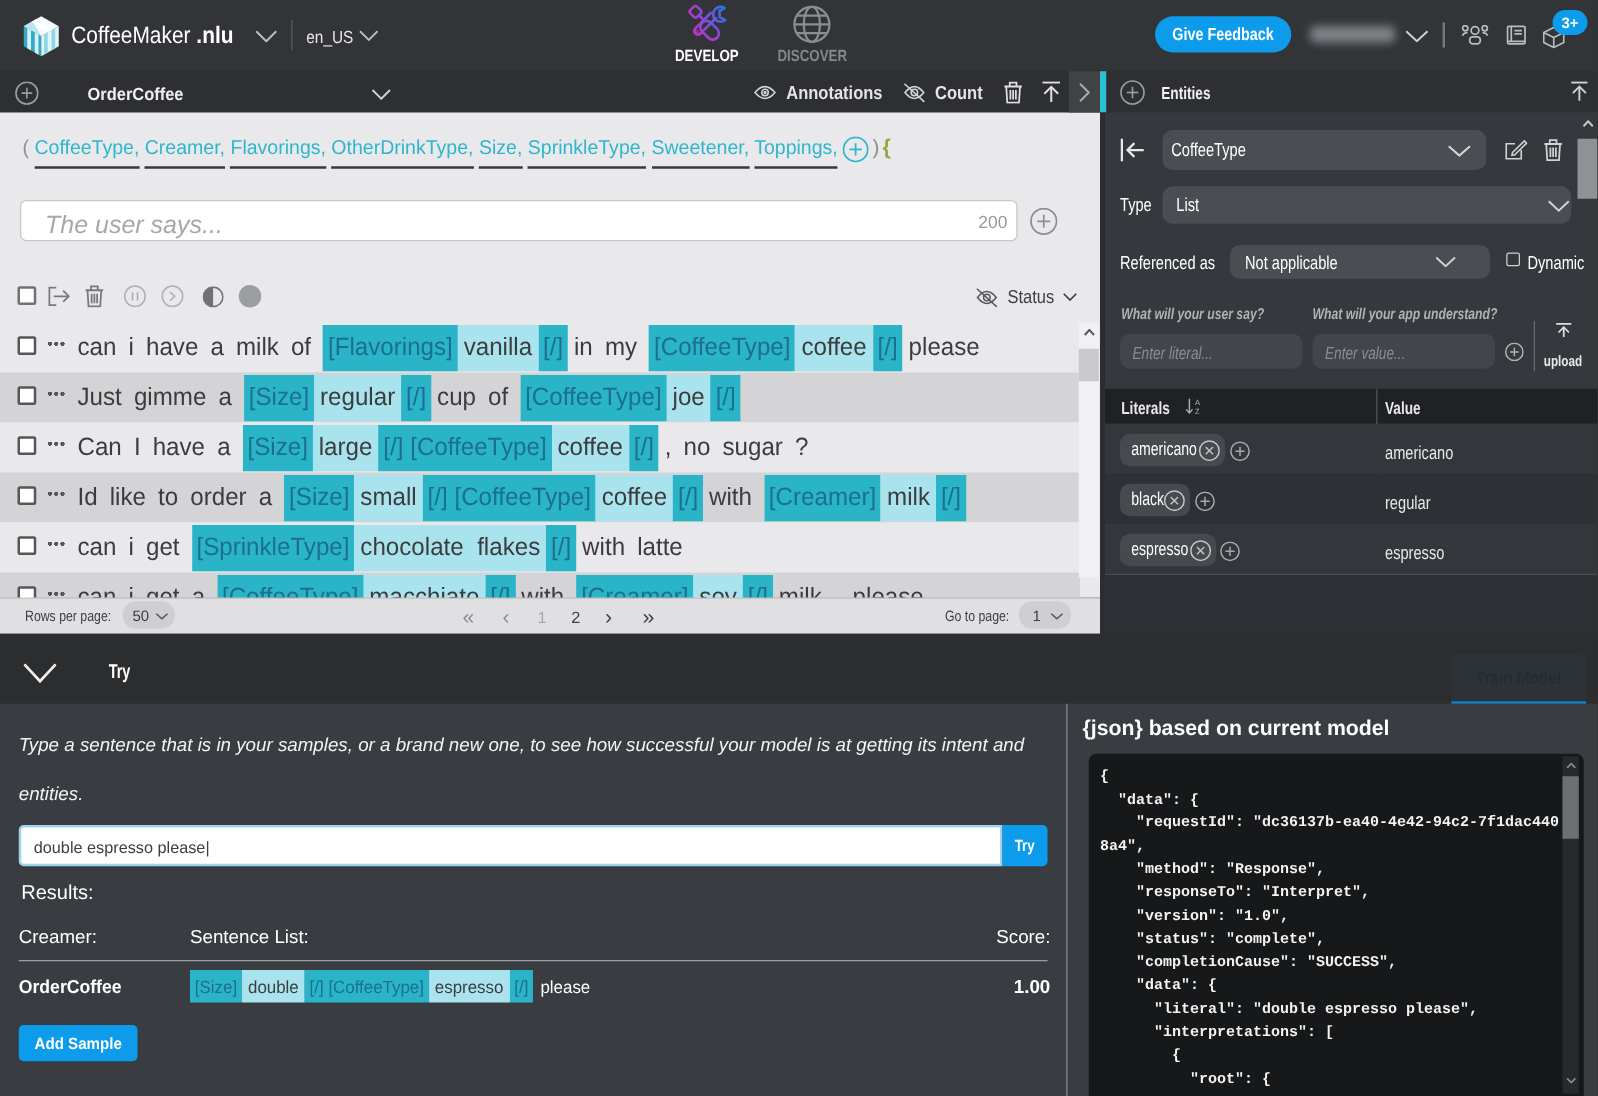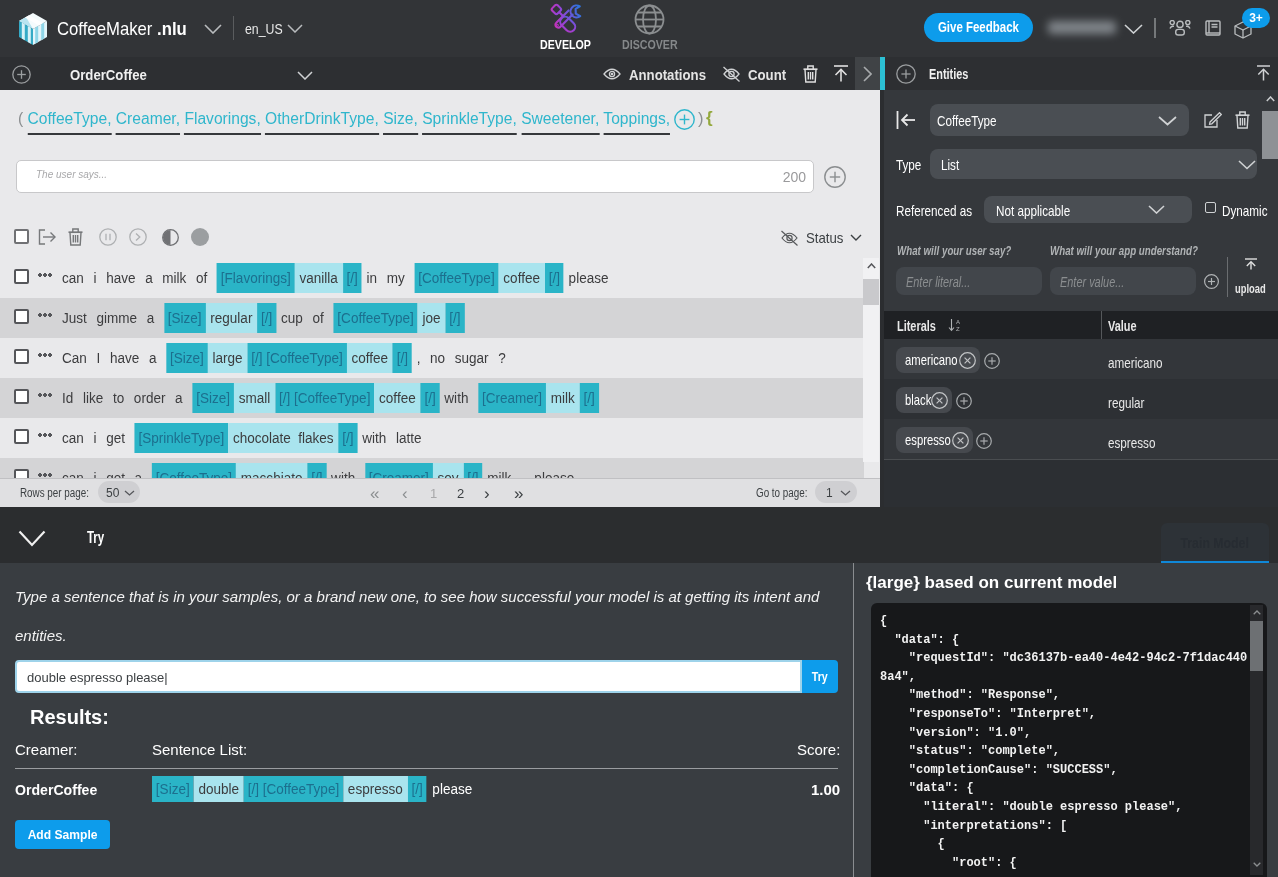--- a/index.html
+++ b/index.html
@@ -12,21 +12,21 @@
   #subL { left:0; top:57px; width:884px; height:33px; background:#2d2f32; }
   #subR { left:884px; top:57px; width:394px; height:33px; background:#2d2f32; }
   #teal { left:880px; top:57px; width:5px; height:33px; background:#2cc0d4; }
   #lightpanel { left:0; top:90px; width:880px; height:388px; background:#e9e9eb; }
   #darkdiv { left:880px; top:90px; width:4px; height:417px; background:#2b2d30; }
   #rpanel { left:884px; top:90px; width:394px; height:417px; background:#35383c; }
   #pagbar { left:0; top:478px; width:880px; height:29px; background:#e0e0e2; border-top:1px solid #c0c0c3; }
   #trybar { left:0; top:507px; width:1278px; height:56px; background:#2b2d2f; }
   #tryL { left:0; top:563px; width:853px; height:314px; background:#393d41; }
   #jsonR { left:853px; top:563px; width:425px; height:314px; background:#393d41; border-left:1px solid #8a8d90; }
-  .row { position:absolute; left:0; width:864px; height:40px; font-size:14px; color:#3c3c3e; white-space:nowrap; }
+  .row { position:absolute; left:0; width:864px; height:40px; font-size:20px; color:#3c3c3e; white-space:nowrap; }
   .row .tok { margin-right:10px; }
   .u { display:flex; margin-right:5px; }
   .tag { background:#2ab4c7; color:#1c6f8e; padding:7px 4px; }
   .lit { background:#a9e4ee; color:#3c3c3e; padding:7px 5px; }
   .cb { position:absolute; width:15px; height:15px; border:2px solid #55565a; border-radius:2px; background:#fff; }
   svg { display:block; }
   .ent { border-bottom:2px solid #36383b; padding-bottom:6px; }
   .pgch { font-size:17px; color:#8b8e90; }
   .pgch2 { font-size:17px; color:#3c4043; }
   .dots { position:absolute; left:38px; top:15px; width:14px; height:4px;
@@ -221,21 +221,21 @@
     <g fill="none" stroke="#2fb6cc" stroke-width="1.4">
         <circle cx="10.5" cy="10.5" r="9.7"></circle>
         <line x1="10.5" y1="5.6" x2="10.5" y2="15.4"></line>
         <line x1="5.6" y1="10.5" x2="15.4" y2="10.5"></line>
       </g>
   </svg>
   <div class="abs" style="left:698px;top:109px;font-size:16.5px;color:#8b8e90;">)</div>
   <div class="abs" style="left:706px;top:108px;font-size:17px;color:#93a83c;font-weight:bold;">{</div>
 
   <div class="abs" style="left:16px;top:160px;width:798px;height:33px;background:#fff;border:1px solid #c8c8ca;border-radius:5px;"></div>
-  <div class="abs" style="left:36px;top:169px;font-size:10px;font-style:italic;color:#a8a8aa;">The user says...</div>
+  <div class="abs" style="left:36px;top:169px;font-size:20px;font-style:italic;color:#a8a8aa;">The user says...</div>
   <div class="abs" style="left:770px;top:169px;width:36px;text-align:right;font-size:14px;color:#9a9a9c;">200</div>
   <svg class="abs" style="left:824px;top:166px" width="22" height="22" viewBox="0 0 22 22">
     <g fill="none" stroke="#8b8e90" stroke-width="1.4">
         <circle cx="11" cy="11" r="10.2"></circle>
         <line x1="11" y1="5.8" x2="11" y2="16.2"></line>
         <line x1="5.8" y1="11" x2="16.2" y2="11"></line>
       </g>
   </svg>
 
   <div class="abs cb" style="left:14px;top:229px;border-color:#707174;"></div>
@@ -591,42 +591,42 @@
       <polyline points="1.5,1.5 14,15 26.5,1.5" fill="none" stroke="#f0f0f0" stroke-width="2.2"></polyline>
     </svg>
   <div class="abs c88" style="left:85px;top:529px;font-size:16px;font-weight:bold;color:#fff;"><span class="cc">Try</span></div>
 
   <div class="abs" style="left:15px;top:577px;width:830px;font-size:15px;font-style:italic;color:#f2f2f2;line-height:39px;">Type a sentence that is in your samples, or a brand new one, to see how successful your model is at getting its intent and entities.</div>
 
   <div class="abs" style="left:15px;top:660px;width:787px;height:33px;background:#fff;border:2px solid #9ed3ea;border-radius:4px 0 0 4px;"></div>
   <div class="abs" style="left:27px;top:670px;font-size:13px;color:#3c4043;">double espresso please<span style="font-weight:100">|</span></div>
   <div class="abs" style="left:802px;top:660px;width:36px;height:33px;background:#0d9ceb;border-radius:0 4px 4px 0;color:#fff;font-size:13px;font-weight:bold;text-align:center;line-height:33px;"><span class="cc">Try</span></div>
 
-  <div class="abs" style="left:30px;top:706px;font-size:20px;font-weight:bold;color:#fff;">Results:</div>
+  <div class="abs" style="left:17px;top:706px;font-size:16px;font-weight:normal;color:#fff;">Results:</div>
   <div class="abs" style="left:15px;top:741px;font-size:15px;color:#fff;">Creamer:</div>
   <div class="abs" style="left:152px;top:741px;font-size:15px;color:#fff;">Sentence List:</div>
   <div class="abs" style="left:797px;top:741px;font-size:15px;color:#fff;">Score:</div>
   <div class="abs" style="left:15px;top:768px;width:823px;height:1px;background:#9a9da0;"></div>
   <div class="abs c94" style="left:15px;top:781px;font-size:15px;font-weight:bold;color:#fff;">OrderCoffee</div>
   <div class="abs" style="left:152px;top:774px;">
     <span class="toks" style="position:static;height:30px;font-size:14px;">
       <span class="u" style="margin-right:6px;">
           <span class="tag" style="padding:5px 4px;">[Size]</span>
           <span class="lit" style="padding:5px 5px;">double</span>
           <span class="tag" style="padding:5px 4px;">[/]&nbsp;[CoffeeType]</span>
           <span class="lit" style="padding:5px 5px;">espresso</span>
           <span class="tag" style="padding:5px 4px;">[/]</span>
         </span>
       <span style="color:#fff;">please</span>
     </span>
   </div>
   <div class="abs" style="left:811px;top:781px;font-size:15px;font-weight:bold;color:#fff;">1.00</div>
   <div class="abs" style="left:15px;top:820px;width:95px;height:29px;background:#0d9ceb;border-radius:4px;color:#fff;font-size:13px;font-weight:bold;text-align:center;line-height:29px;"><span class="cc" style="transform:scaleX(0.93)">Add Sample</span></div>
 
-  <div class="abs" style="left:866px;top:573px;font-size:17px;font-weight:bold;color:#fff;">{large} based on current model</div>
+  <div class="abs" style="left:866px;top:573px;font-size:17px;font-weight:bold;color:#fff;">{json} based on current model</div>
   <div class="abs" style="left:871px;top:603px;width:396px;height:274px;background:#17181a;border-radius:6px 6px 0 0;"></div>
   <pre class="abs" style="left:880px;top:612px;font-family:'Liberation Mono',monospace;font-size:12px;font-weight:bold;color:#f2f2f2;line-height:18.6px;">{
   "data": {
     "requestId": "dc36137b-ea40-4e42-94c2-7f1dac440
 8a4",
     "method": "Response",
     "responseTo": "Interpret",
     "version": "1.0",
     "status": "complete",
     "completionCause": "SUCCESS",

